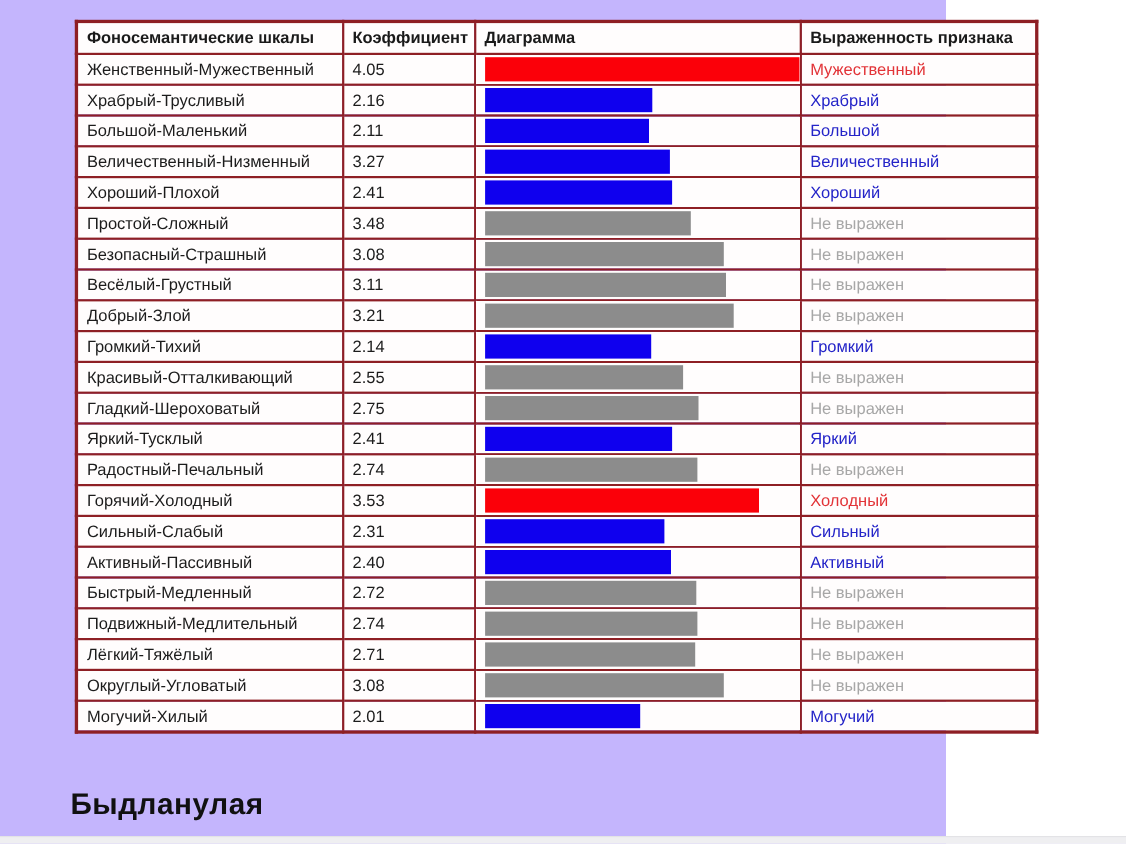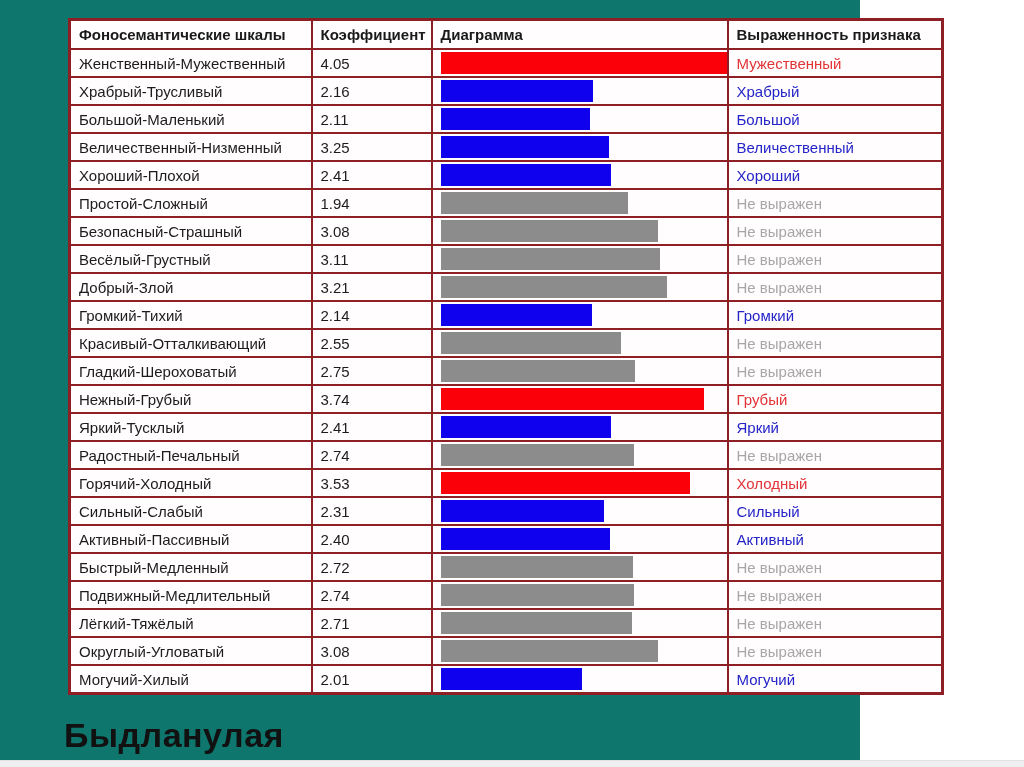--- a/index.html
+++ b/index.html
@@ -2,21 +2,21 @@
 <html><head>
 <meta charset="utf-8">
 <style>
   html, body { margin: 0; padding: 0; }
   body {
     width: 1024px; height: 767px;
     background: #ffffff;
     font-family: "Liberation Sans", sans-serif;
     overflow: hidden;
   }
-  .slide { position: relative; width: 860px; height: 767px; background: #0f766e; }
+  .slide { position: relative; width: 860px; height: 767px; background: #c4b5fd; }
 
   .table-wrap { position: absolute; left: 68px; top: 18px; width: 873px; }
 
   table.phon {
     border-collapse: collapse;
     table-layout: fixed;
     width: 873px;
     border: 3px solid #8e1f24;
   }
   table.phon col.c1 { width: 242px; }
@@ -47,21 +47,21 @@
 
   .bar {
     height: 22px;
     margin: 2px 0 2px 0;
   }
 
   .slide-title {
     position: absolute;
     left: 64px;
     top: 716px;
-    font-size: 34px;
+    font-size: 27px;
     font-weight: bold;
     color: #111111;
     letter-spacing: 0.5px;
   }
 
   .bottom-strip {
     position: absolute;
     left: 0; bottom: 0;
     width: 1024px; height: 6px;
     background: #efeff1;
@@ -109,37 +109,37 @@
           <tr>
             <td class="scale-cell">Большой-Маленький</td>
             <td class="coef-cell">2.11</td>
             <td class="diagram-cell">
               <div class="bar" style="width: 52.1%; background: rgb(15, 0, 238);"></div>
             </td>
             <td class="feature-cell" style="color: rgb(36, 36, 200);">Большой</td>
           </tr>
           <tr>
             <td class="scale-cell">Величественный-Низменный</td>
-            <td class="coef-cell">3.25</td>
+            <td class="coef-cell">3.27</td>
             <td class="diagram-cell">
               <div class="bar" style="width: 58.8%; background: rgb(15, 0, 238);"></div>
             </td>
             <td class="feature-cell" style="color: rgb(36, 36, 200);">Величественный</td>
           </tr>
           <tr>
             <td class="scale-cell">Хороший-Плохой</td>
             <td class="coef-cell">2.41</td>
             <td class="diagram-cell">
               <div class="bar" style="width: 59.5%; background: rgb(15, 0, 238);"></div>
             </td>
             <td class="feature-cell" style="color: rgb(36, 36, 200);">Хороший</td>
           </tr>
           <tr>
             <td class="scale-cell">Простой-Сложный</td>
-            <td class="coef-cell">1.94</td>
+            <td class="coef-cell">3.48</td>
             <td class="diagram-cell">
               <div class="bar" style="width: 65.7%; background: rgb(140, 140, 140);"></div>
             </td>
             <td class="feature-cell" style="color: rgb(167, 167, 167);">Не выражен</td>
           </tr>
           <tr>
             <td class="scale-cell">Безопасный-Страшный</td>
             <td class="coef-cell">3.08</td>
             <td class="diagram-cell">
               <div class="bar" style="width: 76%; background: rgb(140, 140, 140);"></div>
@@ -178,28 +178,20 @@
             </td>
             <td class="feature-cell" style="color: rgb(167, 167, 167);">Не выражен</td>
           </tr>
           <tr>
             <td class="scale-cell">Гладкий-Шероховатый</td>
             <td class="coef-cell">2.75</td>
             <td class="diagram-cell">
               <div class="bar" style="width: 67.9%; background: rgb(140, 140, 140);"></div>
             </td>
             <td class="feature-cell" style="color: rgb(167, 167, 167);">Не выражен</td>
-          </tr>
-          <tr>
-            <td class="scale-cell">Нежный-Грубый</td>
-            <td class="coef-cell">3.74</td>
-            <td class="diagram-cell">
-              <div class="bar" style="width: 92.3%; background: rgb(251, 0, 9);"></div>
-            </td>
-            <td class="feature-cell" style="color: rgb(226, 51, 55);">Грубый</td>
           </tr>
           <tr>
             <td class="scale-cell">Яркий-Тусклый</td>
             <td class="coef-cell">2.41</td>
             <td class="diagram-cell">
               <div class="bar" style="width: 59.5%; background: rgb(15, 0, 238);"></div>
             </td>
             <td class="feature-cell" style="color: rgb(36, 36, 200);">Яркий</td>
           </tr>
           <tr>

